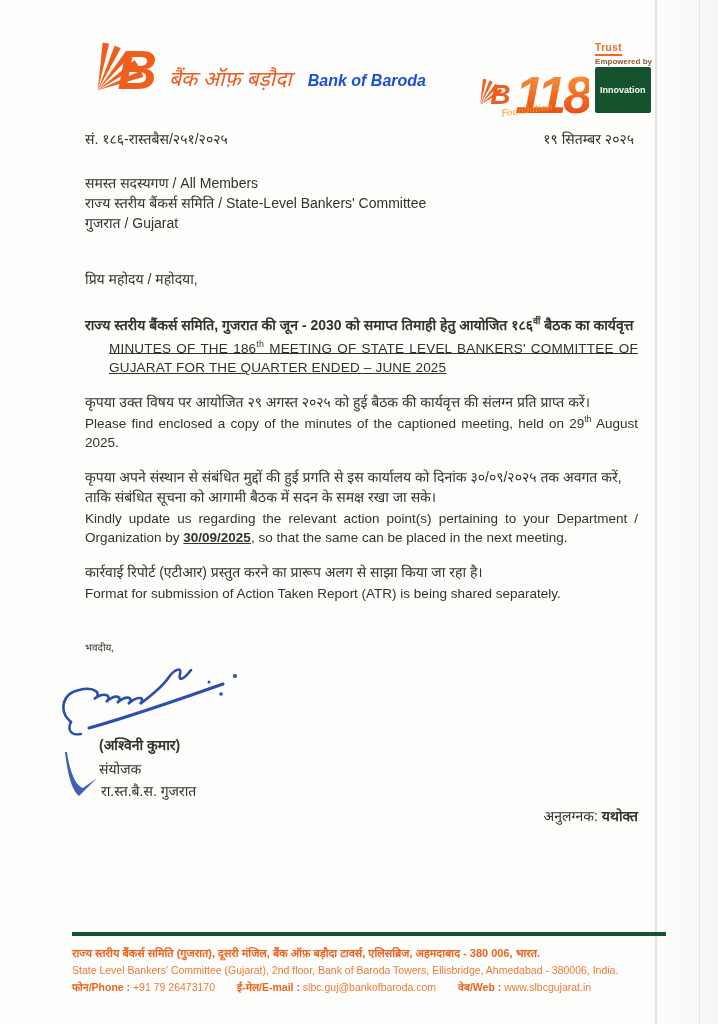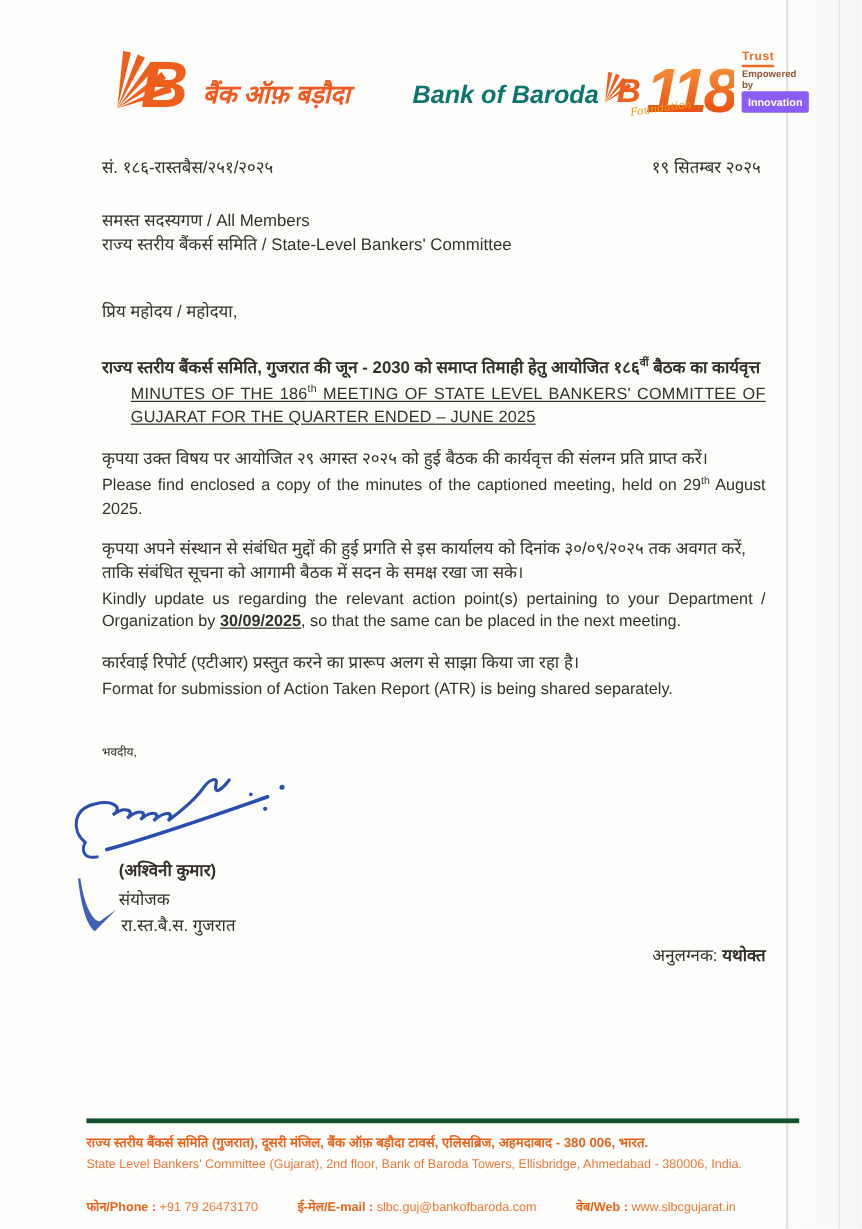--- a/index.html
+++ b/index.html
@@ -23,37 +23,37 @@
   .edge-shade  { position: absolute; right: 0; top: 0; width: 62px; height: 100%;
                  background: linear-gradient(to right, rgba(0,0,0,0), rgba(110,105,98,0.05)); }
 
   .content { position: relative; padding: 30px 80px 0 85px; }
 
   
   .header-row { display: flex; align-items: flex-start; justify-content: space-between; height: 82px; }
   .brand-left { display: flex; align-items: center; gap: 10px; margin-left: 2px; }
   .sun-logo { width: 72px; height: 70px; flex: 0 0 auto; }
   .bank-names { display: flex; align-items: baseline; gap: 16px; padding-top: 26px; }
-  .bank-name-hi { color: #ef5b22; font-weight: bold; font-style: italic; font-size: 21px; letter-spacing: 0; white-space: nowrap; }
-  .bank-name-en { color: #0f766e; font-weight: bold; font-style: italic; font-size: 21px; white-space: nowrap; margin-left: 36px; }
+  .bank-name-hi { color: #ef5b22; font-weight: normal; font-style: italic; font-size: 21px; letter-spacing: 0; white-space: nowrap; }
+  .bank-name-en { color: #1d4ed8; font-weight: bold; font-style: italic; font-size: 16px; white-space: nowrap; }
 
   .anniv { display: flex; align-items: flex-end; gap: 2px; padding-top: 12px; margin-right: -14px; position: relative; }
   .anniv .mini-sun { width: 38px; height: 40px; margin-bottom: 6px; }
   .anniv .foundation-script { position: absolute; left: 26px; bottom: 2px; font-family: "DejaVu Serif", serif;
         font-style: italic; font-size: 9px; color: #e8a11f; transform: rotate(-8deg); }
   .anniv-number { font-size: 52px; font-weight: bold; font-style: italic; line-height: 0.85;
         color: #f07422; letter-spacing: -3px;
         background: linear-gradient(180deg,#f6933c 0%, #ee5f1d 70%, #e44d14 100%);
         -webkit-background-clip: text; background-clip: text; -webkit-text-fill-color: transparent; }
   .anniv-text { display: flex; flex-direction: column; align-items: flex-start; gap: 1px; margin-left: 4px; margin-bottom: 4px; justify-content: flex-end; }
   .anniv-trust { color: #ef6a24; font-size: 10px; font-weight: bold; letter-spacing: 0.5px;
         border-bottom: 2px solid #ef6a24; padding-bottom: 1px; }
   .anniv-emp { color: #8a5a38; font-size: 8px; font-weight: bold; }
-  .anniv-innov { background: #8b5cf6; color: #ffffff; font-size: 9px; font-weight: bold;
-        padding: 4px 5px; border-radius: 2px; }
+  .anniv-innov { background: #14532d; color: #ffffff; font-size: 9px; font-weight: bold;
+        padding: 18px 5px; border-radius: 2px; }
 
   
   .ref-row { display: flex; justify-content: space-between; align-items: baseline; margin-top: 10px; }
   .ref-no { font-size: 14px; }
   .letter-date { font-size: 14px; margin-top: 8px; margin-right: 4px; }
 
   
   .hindi { font-size: 14px; line-height: 1.42; }
   .eng   { font-size: 13.5px; line-height: 1.45; text-align: justify; }
   .recipient { margin-top: 24px; }
@@ -78,21 +78,21 @@
   .check-svg { position: absolute; left: -26px; top: 92px; width: 46px; height: 56px; }
 
   .enclosure { margin-top: 1px; font-size: 14px; text-align: right; }
   .enclosure .encl-value { font-weight: bold; }
 
   
   .footer { position: absolute; left: 72px; right: 52px; top: 932px;
             border-top: 4px solid #14532d; padding-top: 9px; }
   .footer .f-hi { color: #e9641f; font-size: 11px; font-weight: bold; line-height: 1.55; }
   .footer .f-en { color: #ec7a3a; font-size: 10.5px; line-height: 1.55; }
-  .footer .f-contacts { display: flex; gap: 33px; color: #ec7a3a; font-size: 10.5px; margin-top: 20px; flex-wrap: nowrap; }
+  .footer .f-contacts { display: flex; gap: 22px; color: #ec7a3a; font-size: 10.5px; margin-top: 2px; flex-wrap: nowrap; }
   .footer .f-label { font-weight: bold; color: #e9641f; }
 </style>
 </head>
 <body>
 
 <div class="page">
   <div class="scan-line-1"></div>
   <div class="scan-line-2"></div>
   <div class="edge-shade"></div>
 
@@ -137,20 +137,21 @@
     </div>
 
     <div class="ref-row">
       <span class="ref-no hindi">सं. १८६-रास्तबैस/२५१/२०२५</span>
       <span class="letter-date hindi">१९ सितम्बर २०२५</span>
     </div>
 
     <div class="recipient">
       <div class="hindi">समस्त सदस्यगण / All Members</div>
       <div class="hindi">राज्य स्तरीय बैंकर्स समिति / State-Level Bankers' Committee</div>
+      <div class="hindi">गुजरात / Gujarat</div>
     </div>
 
     <div class="salutation hindi">प्रिय महोदय / महोदया,</div>
 
     <div class="subject">
       <p class="hindi"><span>राज्य स्तरीय बैंकर्स समिति, गुजरात की जून - 2030 को समाप्त तिमाही हेतु आयोजित १८६</span><sup>वीं</sup><span> बैठक का कार्यवृत्त</span></p>
       <p class="eng"><span>MINUTES OF THE 186</span><sup>th</sup><span> MEETING OF STATE LEVEL BANKERS' COMMITTEE OF GUJARAT FOR THE QUARTER ENDED – JUNE 2025</span></p>
     </div>
 
     <div class="para">

